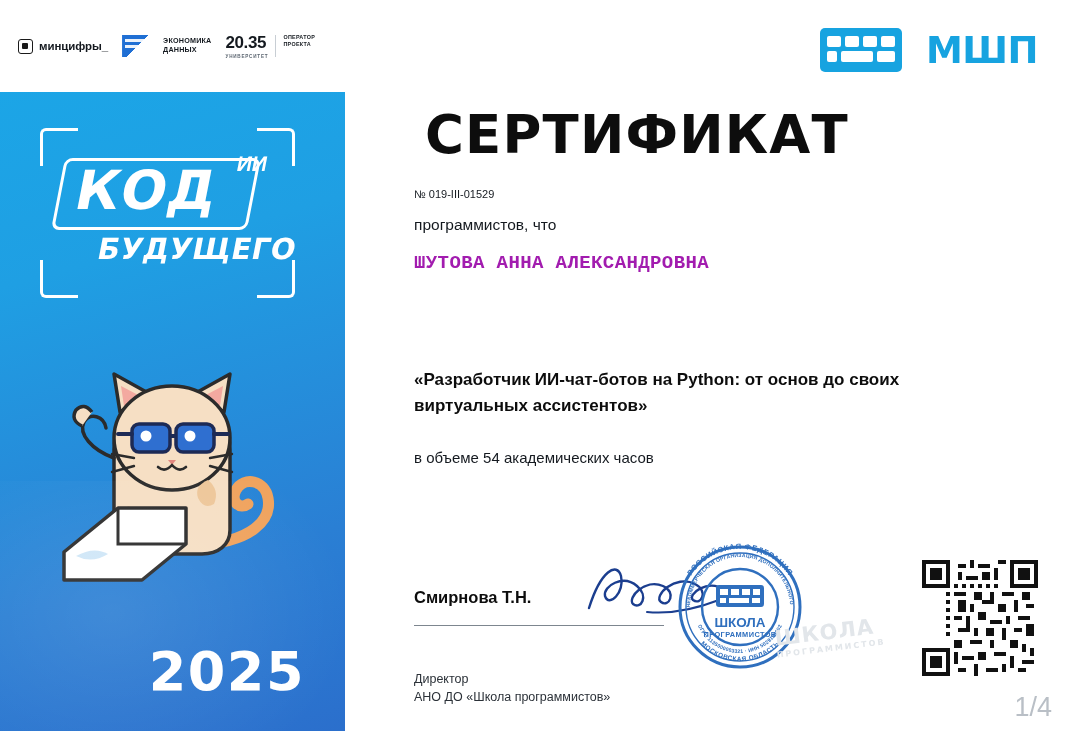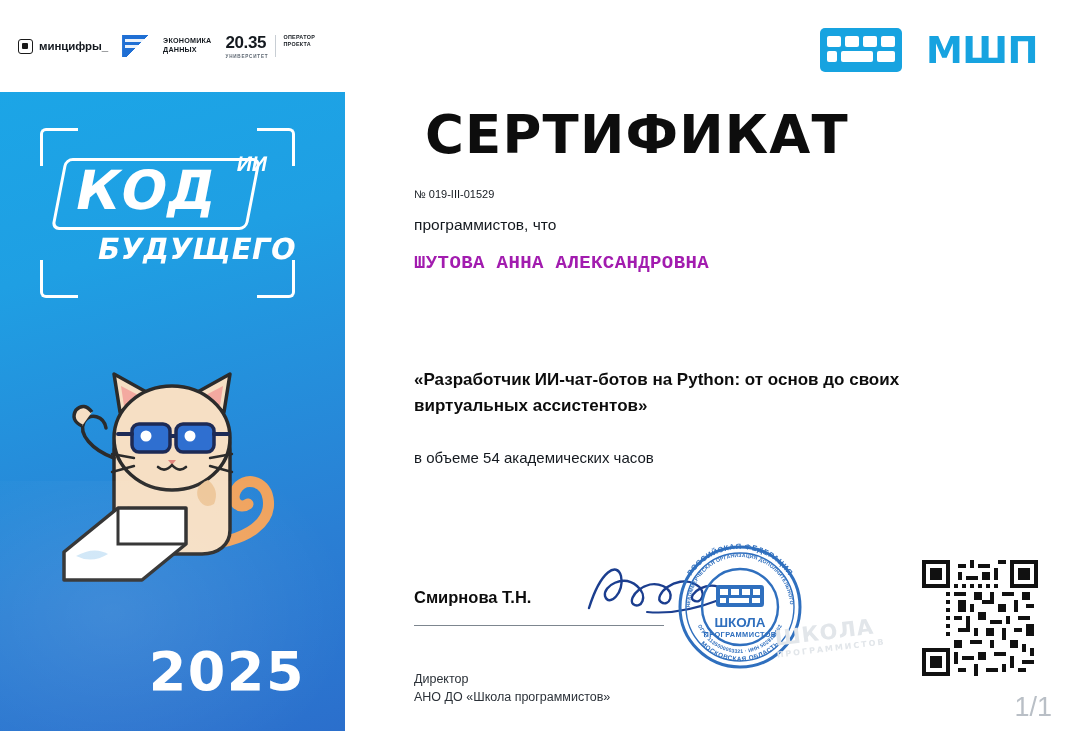--- a/index.html
+++ b/index.html
@@ -506,15 +506,15 @@
           <rect x="9" y="27" width="2" height="1"></rect>
             <rect x="13" y="26" width="1" height="3"></rect>
           <rect x="16" y="27" width="3" height="1"></rect>
             <rect x="20" y="26" width="1" height="2"></rect>
           <rect x="24" y="27" width="2" height="1"></rect>
             <rect x="27" y="22" width="1" height="2"></rect>
         </g>
       </svg>
     </div>
 
-    <div class="pageno">1/1</div>
+    <div class="pageno">1/4</div>
   </div>
 </div>
 
 </body></html>

